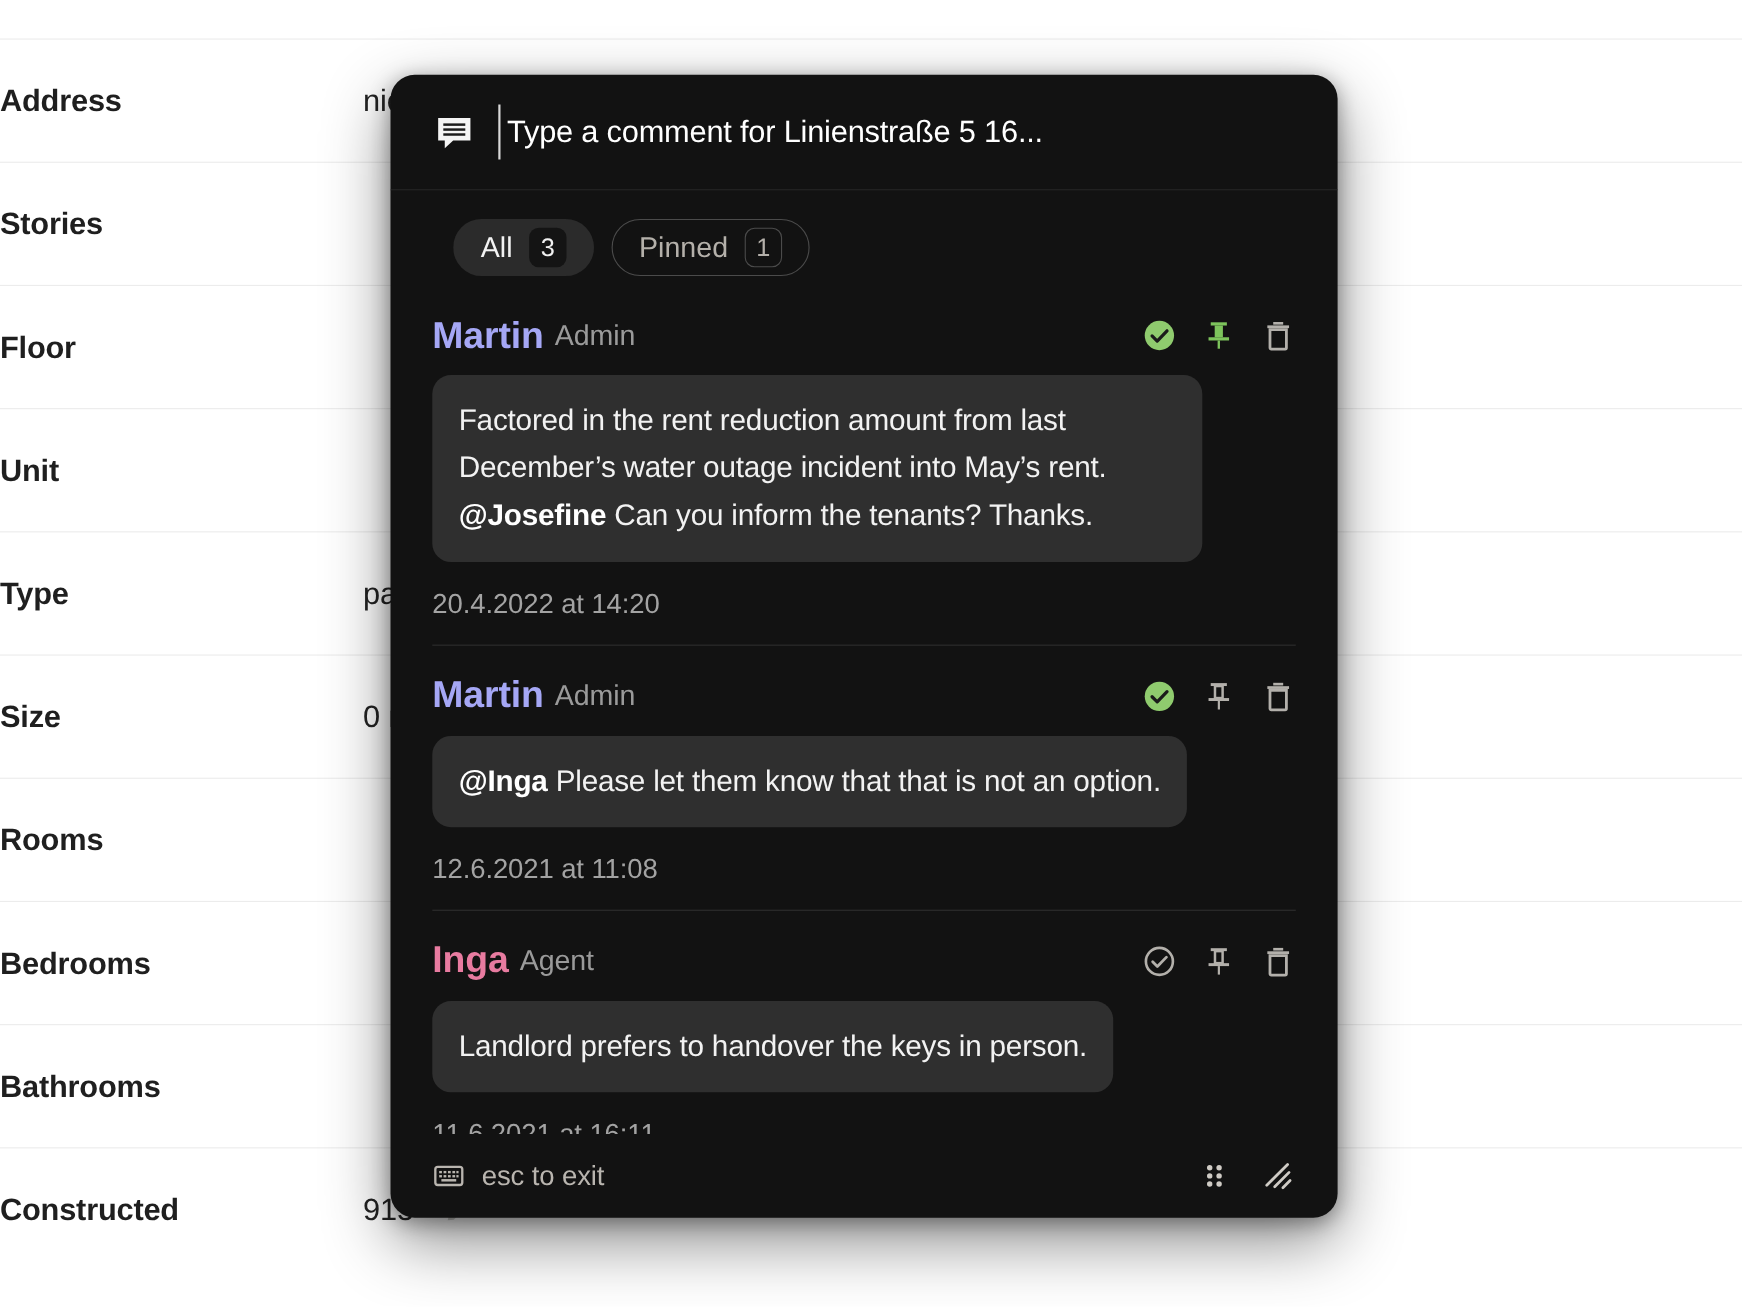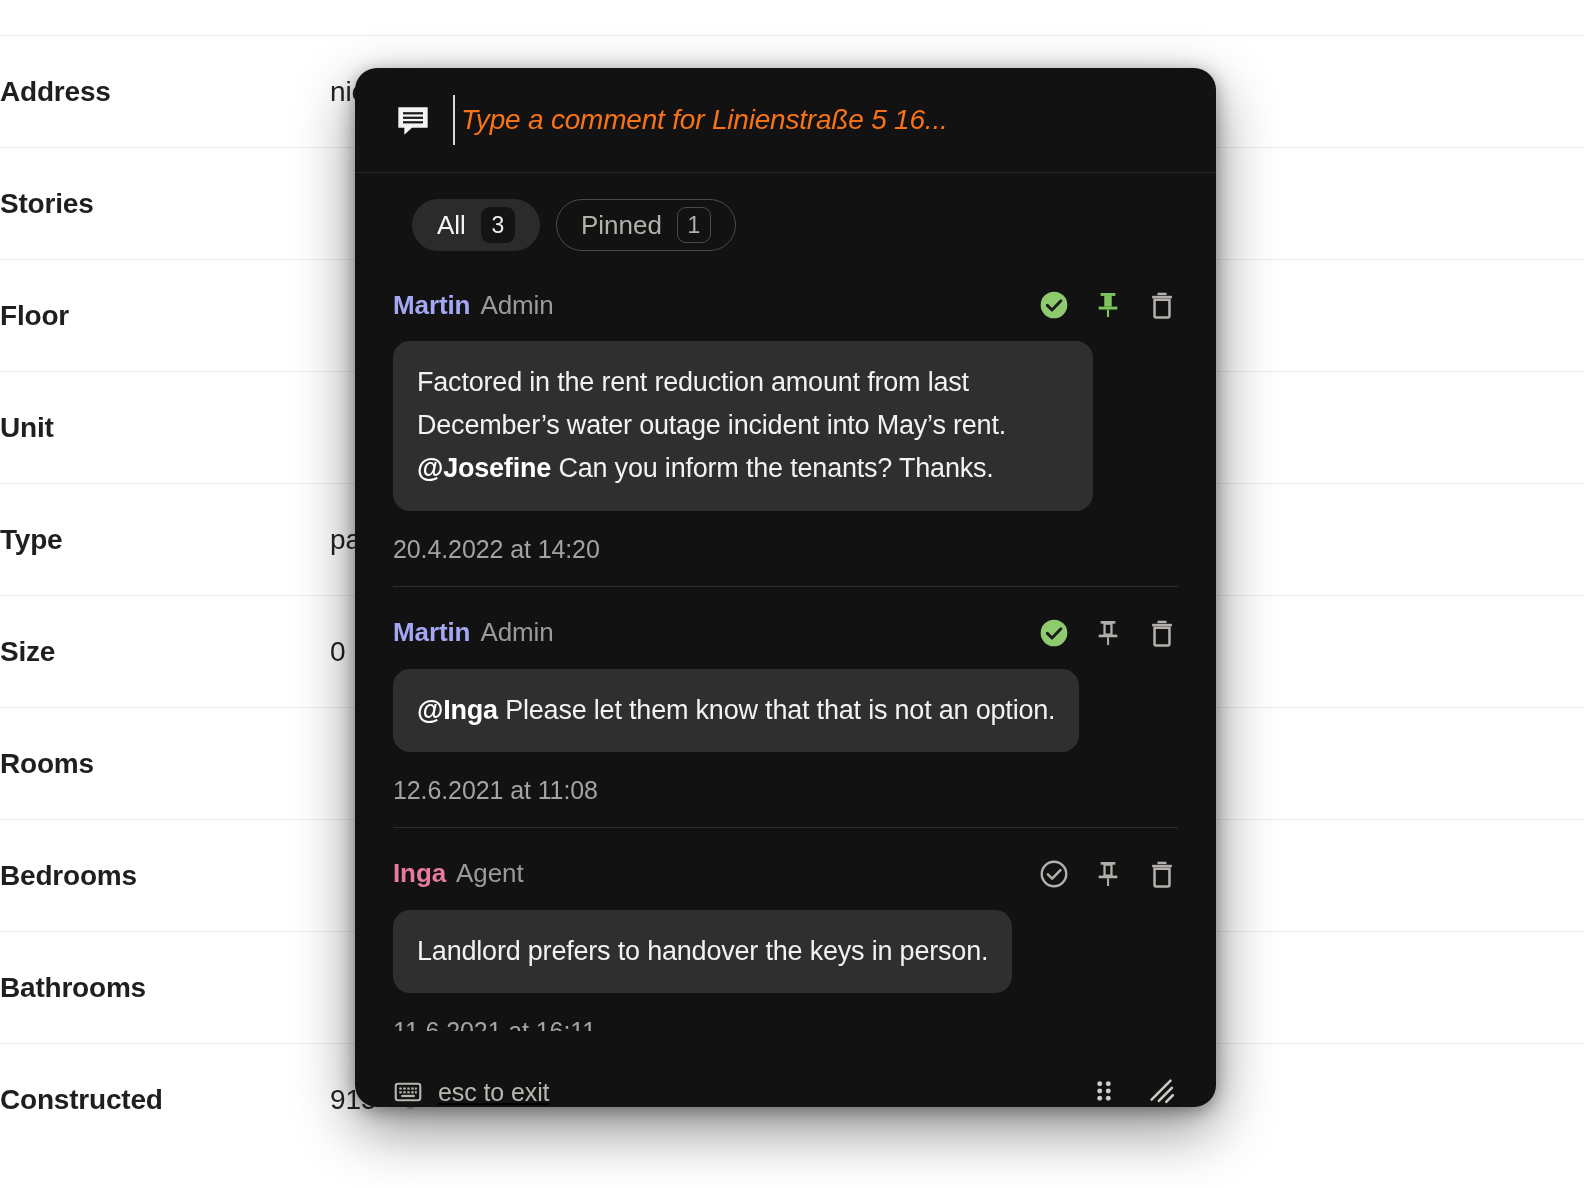--- a/index.html
+++ b/index.html
@@ -113,26 +113,25 @@
   .caret {
     position: absolute;
     left: 0;
     top: 4px;
     width: 2px;
     height: 50px;
     background: #d8d8d8;
   }
   .composer-placeholder {
     font-size: 28px;
-    color: #f97316;
+    color: #ffffff;
     padding-left: 8px;
     letter-spacing: -0.2px;
     white-space: nowrap;
     overflow: hidden;
-    font-style: italic;
   }
 
   
   .tabs {
     flex: 0 0 auto;
     display: flex;
     align-items: center;
     gap: 16px;
     padding: 26px 38px 22px 38px;
     margin-left: 19px;
@@ -195,21 +194,21 @@
     padding-top: 26px;
   }
 
   .comment-head {
     display: flex;
     align-items: center;
     height: 40px;
     margin-bottom: 16px;
   }
   .author {
-    font-size: 26px;
+    font-size: 34px;
     font-weight: bold;
     letter-spacing: -0.1px;
   }
   .role {
     font-size: 26px;
     color: #9a9a9a;
     margin-left: 10px;
     letter-spacing: -0.1px;
   }
   .head-actions {
@@ -244,23 +243,22 @@
     font-size: 25px;
     color: #a3a3a3;
     letter-spacing: -0.1px;
   }
 
   
   .modal-footer {
     flex: 0 0 auto;
     height: 76px;
     display: flex;
-    align-items: flex-end;
+    align-items: center;
     padding: 0 38px;
-    text-decoration: underline;
   }
   .hint {
     display: flex;
     align-items: center;
     gap: 15px;
   }
   .hint-icon { width: 30px; height: 30px; }
   .hint-icon svg { display: block; width: 30px; height: 30px; }
   .hint-text {
     font-size: 25px;

